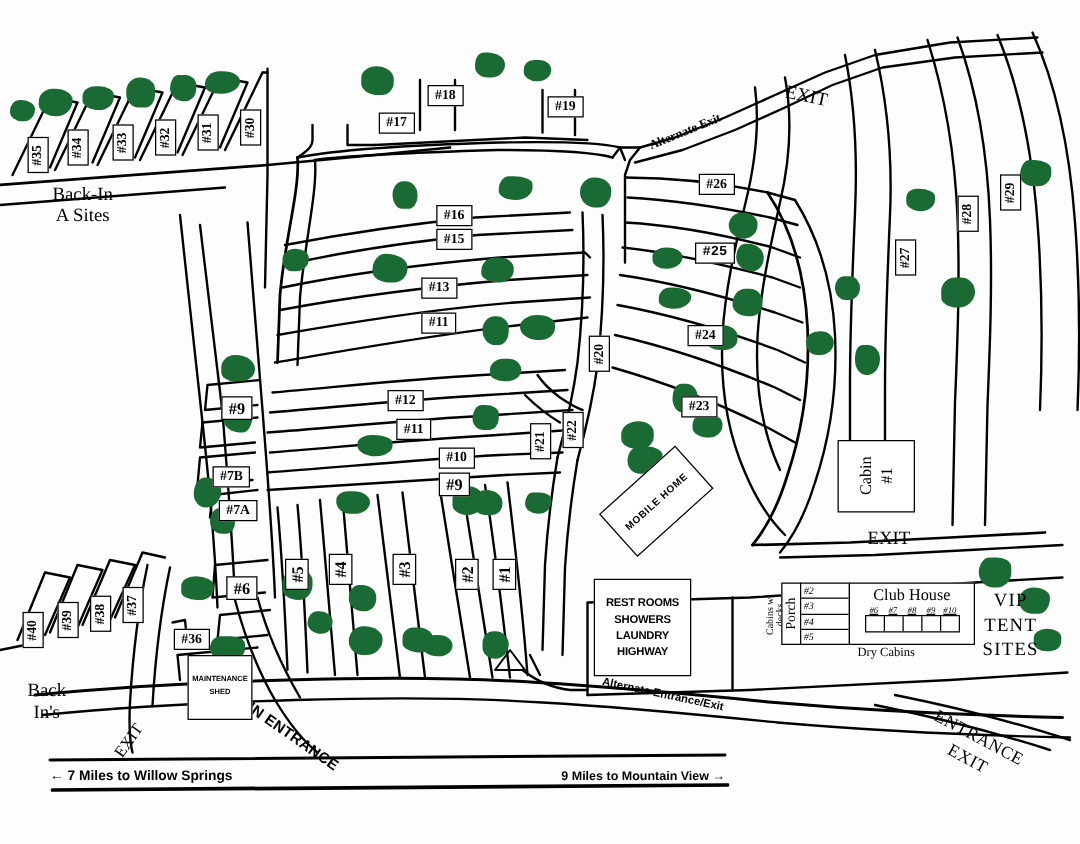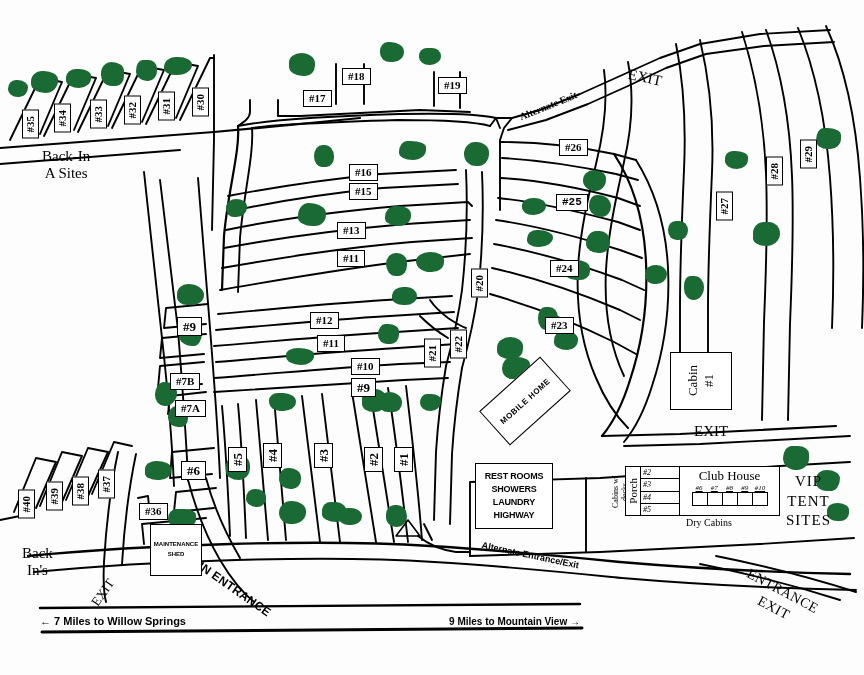--- a/index.html
+++ b/index.html
@@ -20,21 +20,21 @@
   
   .lbl{position:absolute;white-space:nowrap;color:#000;
        font-family:"Liberation Serif",serif;}
   .serif-big{font-size:15px;}
   .sans-b{font-family:"Liberation Sans",sans-serif;font-weight:700;}
   .center{text-align:center;}
 
   
   .box{position:absolute;background:#fff;border:1.5px solid #000;box-sizing:border-box;}
 
-  #restrooms{width:78px;height:66px;left:475px;top:463px;
+  #restrooms{width:78px;height:78px;left:475px;top:463px;
      display:flex;flex-direction:column;align-items:center;justify-content:center;
      font-family:"Liberation Sans",sans-serif;font-weight:700;font-size:9px;
      line-height:1.45;letter-spacing:-.2px;}
   #cabin1{width:62px;height:58px;left:670px;top:352px;
      display:flex;align-items:center;justify-content:center;}
   #cabin1 .rot{writing-mode:vertical-rl;transform:rotate(180deg);
      font-size:13px;text-align:center;line-height:1.25;}
   #shed{width:52px;height:52px;left:150px;top:524px;
      display:flex;flex-direction:column;align-items:center;justify-content:center;
      font-family:"Liberation Sans",sans-serif;font-weight:700;font-size:6px;

